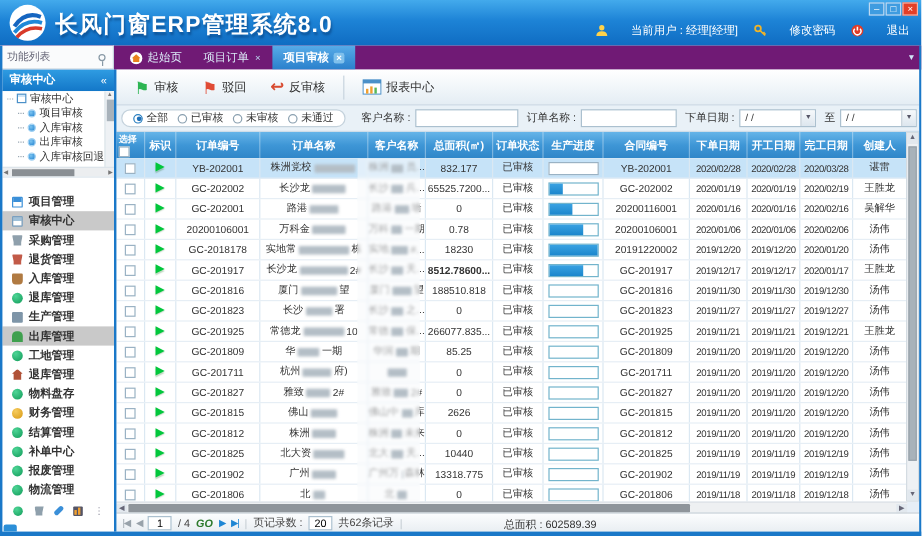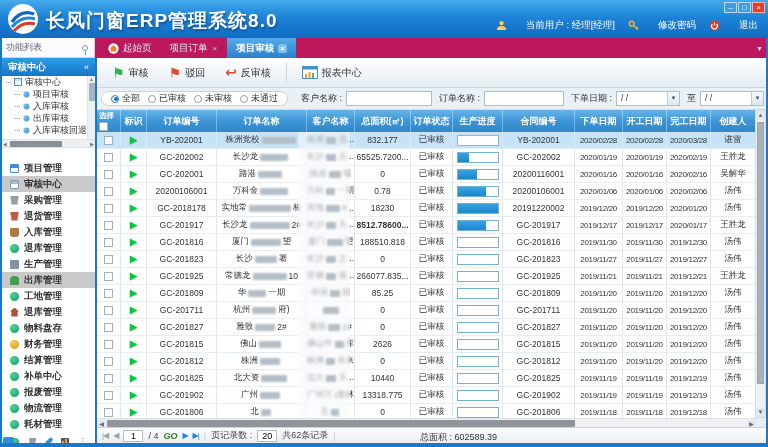--- a/index.html
+++ b/index.html
@@ -15,21 +15,21 @@
     letter-spacing:1px;text-shadow:1px 2px 2px rgba(0,40,90,.45);}
   .win-controls{position:absolute;right:3px;top:2px;display:flex;gap:1px;}
   .wc{width:13px;height:11px;font-size:8px;line-height:9px;text-align:center;color:#fff;
     background:#3f9ce0;border:1px solid #bcd9f2;cursor:default;}
   .wc.close{background:#e33f28;border-color:#f4b4a8;}
   .user-area{position:absolute;right:10px;top:19px;display:flex;align-items:center;gap:5px;
     color:#fff;font-size:9.5px;white-space:nowrap;}
   .user-area .grp{display:flex;align-items:center;gap:19px;margin-left:8px;}
 
   
-  .tabstrip{position:absolute;left:0;top:38px;width:768px;height:20px;background:#be185d;}
+  .tabstrip{position:absolute;left:0;top:38px;width:768px;height:20px;background:#701a75;}
   .tabs{position:absolute;left:99px;top:0;height:20px;display:flex;}
   .tab{height:20px;display:flex;align-items:center;gap:4px;padding:0 9px;color:#dcebf8;font-size:9.5px;}
   .tab.active{background:linear-gradient(180deg,#57abe8 0%,#2a80cc 100%);font-weight:bold;color:#fff;}
   .tab .x{font-size:8px;color:#b9d6ee;padding:0 1px;}
   .tab.active .x{background:#7fc0ec;color:#fff;border-radius:2px;padding:0 2px;}
   .strip-caret{position:absolute;right:5px;top:7px;color:#cfe4f6;font-size:7px;}
   .fl-head{position:absolute;left:0;top:38px;width:95px;height:20px;background:#fafbfc;
     border-bottom:1px solid #c8d4de;border-right:1px solid #c8d4de;color:#667;
     font-size:9px;line-height:19px;padding:0 6px;display:flex;justify-content:space-between;align-items:center;}
   .pin{width:6px;height:6px;border:1px solid #8899a6;border-radius:50%;position:relative;}
@@ -326,24 +326,20 @@
           <span>补单中心</span>
         </div>
         <div class="menu-item">
           <span class="mi mi-dot"></span>
           <span>报废管理</span>
         </div>
         <div class="menu-item">
           <span class="mi mi-dot"></span>
           <span>物流管理</span>
         </div>
-        <div class="menu-item">
-          <span class="mi mi-dot"></span>
-          <span>耗材管理</span>
-        </div>
       </div>
     <div class="icon-row">
       <span class="mi mi-dot"></span>
       <span class="mi mi-cart"></span>
       <span class="mi mi-pen"></span>
       <span class="mi mi-chart">
           <i></i>
           <i></i>
         </span>
       <span class="mi mi-more">⋮</span>

